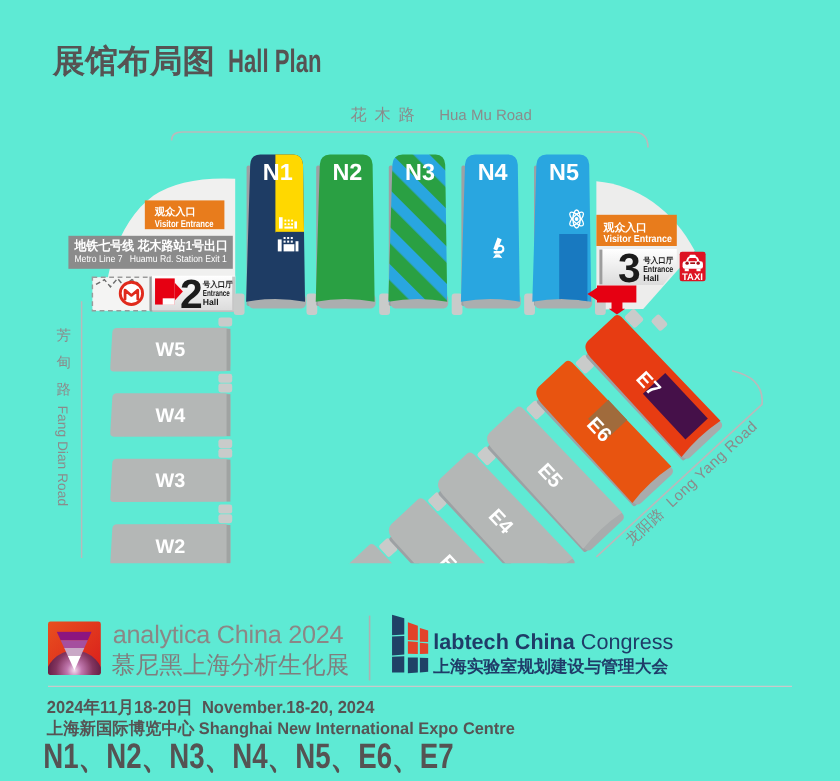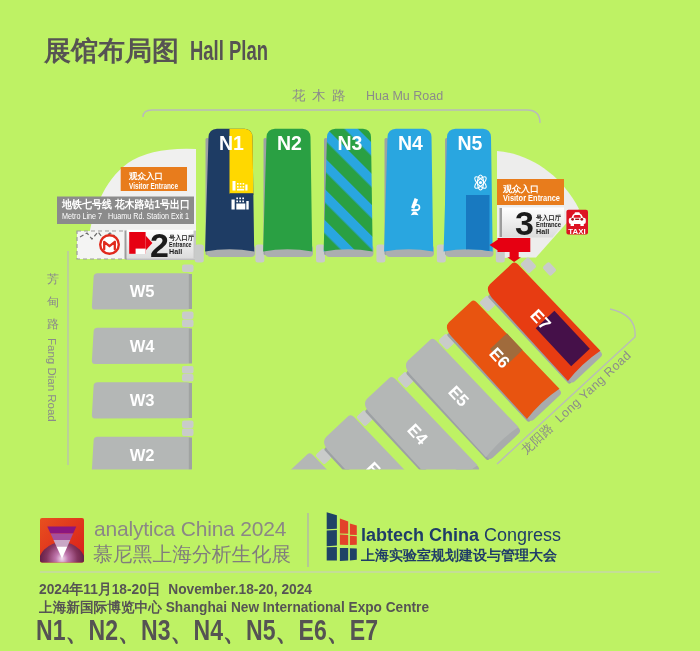--- a/index.html
+++ b/index.html
@@ -1,16 +1,16 @@
 <!DOCTYPE html>
 <html><head>
 <meta charset="utf-8">
 <style>
 html,body{margin:0;padding:0;background:#fff;}
-#page{position:relative;width:700px;height:651px;background:#bef264;overflow:hidden;
+#page{position:relative;width:700px;height:651px;background:#5eead4;overflow:hidden;
   font-family:"Liberation Sans", sans-serif;}
 svg text{font-family:"Liberation Sans", sans-serif;}
 </style>
 </head>
 <body>
 <div id="page">
 <svg width="700" height="651" viewBox="0 0 700 651">
 <defs>
   <pattern id="n3stripe" width="22" height="22" patternUnits="userSpaceOnUse" patternTransform="rotate(-45 0 0) translate(8,0)">
     <rect width="22" height="22" fill="#29a6e0"></rect>

